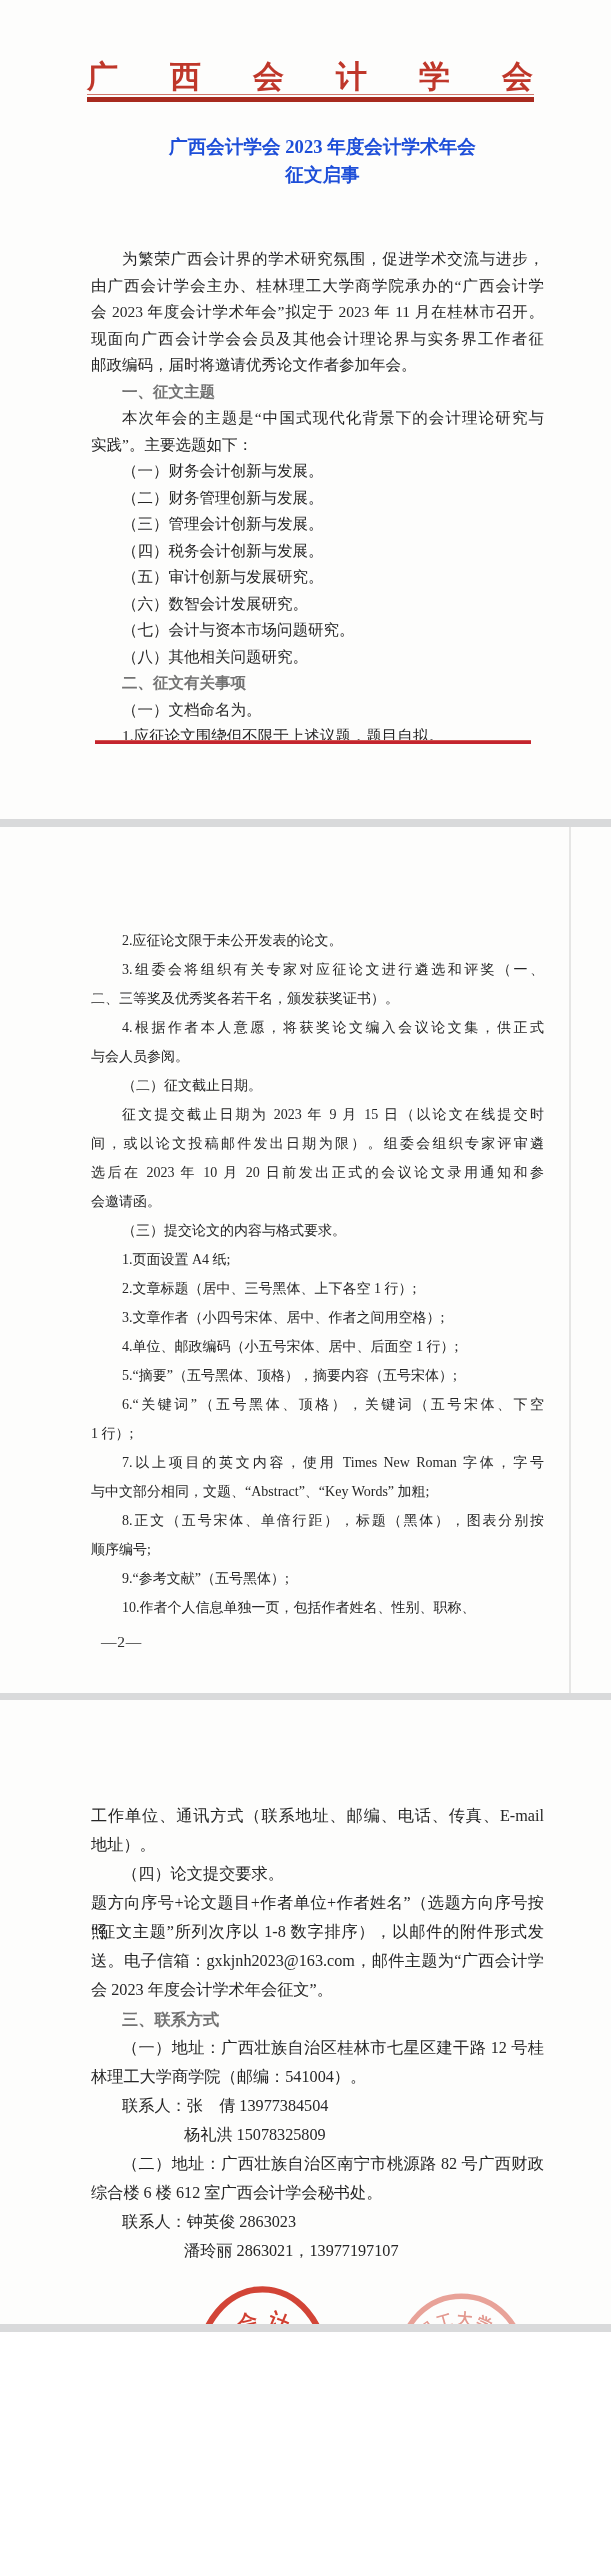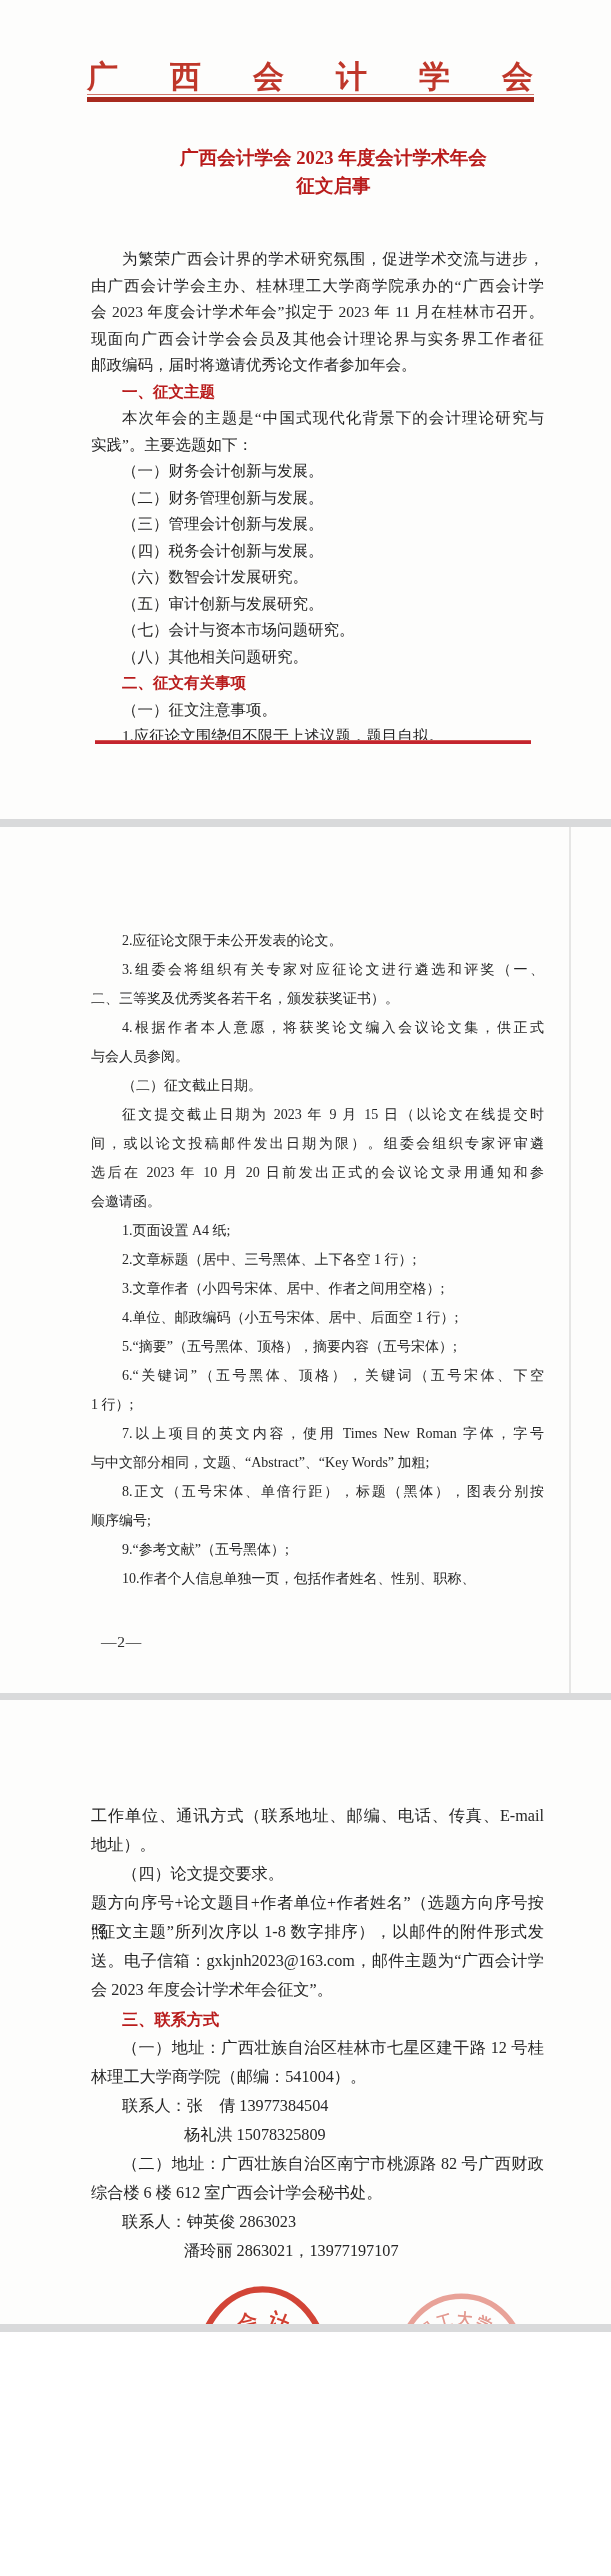--- a/index.html
+++ b/index.html
@@ -13,36 +13,36 @@
   .sep1{height:7.7px;}
   .sep2{height:7px;}
   .sep3{height:8.5px;}
 
   
   .org-name{position:absolute;top:56px;left:87px;width:447px;white-space:nowrap;
             font-size:31px;font-weight:bold;color:#bf372a;letter-spacing:52px;
             font-family:"Liberation Serif","DejaVu Serif",serif;}
   .org-rule{position:absolute;top:94px;left:87px;width:447px;height:7.7px;
             background:linear-gradient(to bottom,#d1776b 0 1.5px,rgba(0,0,0,0) 1.5px 3.1px,#a82a1f 3.1px 7.7px);}
-  .doc-title{position:absolute;left:91px;width:453px;margin:16px;text-align:center;
-             font-size:18.6px;font-weight:bold;color:#b91c1c;line-height:23px;}
+  .doc-title{position:absolute;left:91px;width:453px;margin:5px;text-align:center;
+             font-size:18.6px;font-weight:bold;color:#1d4ed8;line-height:23px;}
   .t1{top:130px;}
   .t2{top:158px;}
 
   
   .body{position:absolute;left:91px;width:453px;color:#262626;}
   .page1 .body{top:246px;font-size:15.5px;}
   .page2 .body{top:99px;font-size:14px;}
   .page3 .body{top:102px;font-size:16.2px;}
   .line{width:100%;}
   .page1 .line{line-height:26.5px;height:26.5px;}
   .page2 .line,.page3 .line{line-height:29px;height:29px;}
   .l-ind{padding-left:31px;box-sizing:border-box;}
   .l-ind2{padding-left:93px;box-sizing:border-box;}
-  .l-h{font-weight:bold;color:#b91c1c;font-family:"Liberation Sans","DejaVu Sans",sans-serif;}
+  .l-h{font-weight:bold;color:#737373;font-family:"Liberation Sans","DejaVu Sans",sans-serif;}
   .l-full{text-align:justify;text-align-last:justify;}
 
   .red-divider{position:absolute;top:740px;left:95px;width:436px;height:3.9px;
                background:linear-gradient(to bottom,#d4544f 0 0.8px,#c4242e 0.8px 3.9px);}
   .scan-line{position:absolute;top:0;bottom:0;left:569px;width:1.5px;background:#dcdcdc;opacity:.7;}
 
   .pagenum{position:absolute;font-size:15.5px;color:#2d2d2d;letter-spacing:0.8px;}
   .pn2{top:806px;left:101px;}
   .pn3{top:803px;right:74px;}
 
@@ -72,45 +72,46 @@
         <div class="line l-full">会 2023 年度会计学术年会”拟定于 2023 年 11 月在桂林市召开。</div>
         <div class="line l-full">现面向广西会计学会会员及其他会计理论界与实务界工作者征</div>
         <div class="line ">邮政编码，届时将邀请优秀论文作者参加年会。</div>
         <div class="line l-ind l-h">一、征文主题</div>
         <div class="line l-ind l-full">本次年会的主题是“中国式现代化背景下的会计理论研究与</div>
         <div class="line ">实践”。主要选题如下：</div>
         <div class="line l-ind">（一）财务会计创新与发展。</div>
         <div class="line l-ind">（二）财务管理创新与发展。</div>
         <div class="line l-ind">（三）管理会计创新与发展。</div>
         <div class="line l-ind">（四）税务会计创新与发展。</div>
+        <div class="line l-ind">（五）审计创新与发展研究。</div>
         <div class="line l-ind">（六）数智会计发展研究。</div>
-        <div class="line l-ind">（五）审计创新与发展研究。</div>
         <div class="line l-ind">（七）会计与资本市场问题研究。</div>
         <div class="line l-ind">（八）其他相关问题研究。</div>
         <div class="line l-ind l-h">二、征文有关事项</div>
-        <div class="line l-ind">（一）征文注意事项。</div>
+        <div class="line l-ind">（一）文档命名为。</div>
         <div class="line l-ind">1.应征论文围绕但不限于上述议题，题目自拟。</div>
       </div>
     <div class="red-divider"></div>
   </section>
 
   <div class="sep sep1"></div>
 
   <section class="page page2">
     <div class="body">
         <div class="line l-ind">2.应征论文限于未公开发表的论文。</div>
         <div class="line l-ind l-full">3.组委会将组织有关专家对应征论文进行遴选和评奖（一、</div>
         <div class="line ">二、三等奖及优秀奖各若干名，颁发获奖证书）。</div>
         <div class="line l-ind l-full">4.根据作者本人意愿，将获奖论文编入会议论文集，供正式</div>
         <div class="line ">与会人员参阅。</div>
         <div class="line l-ind">（二）征文截止日期。</div>
         <div class="line l-ind l-full">征文提交截止日期为 2023 年 9 月 15 日（以论文在线提交时</div>
         <div class="line l-full">间，或以论文投稿邮件发出日期为限）。组委会组织专家评审遴</div>
         <div class="line l-full">选后在 2023 年 10 月 20 日前发出正式的会议论文录用通知和参</div>
         <div class="line ">会邀请函。</div>
+        <div class="line l-ind">（三）提交论文的内容与格式要求。</div>
         <div class="line l-ind">1.页面设置 A4 纸;</div>
         <div class="line l-ind">2.文章标题（居中、三号黑体、上下各空 1 行）;</div>
         <div class="line l-ind">3.文章作者（小四号宋体、居中、作者之间用空格）;</div>
         <div class="line l-ind">4.单位、邮政编码（小五号宋体、居中、后面空 1 行）;</div>
         <div class="line l-ind">5.“摘要”（五号黑体、顶格），摘要内容（五号宋体）;</div>
         <div class="line l-ind l-full">6.“关键词”（五号黑体、顶格），关键词（五号宋体、下空</div>
         <div class="line ">1 行）;</div>
         <div class="line l-ind l-full">7.以上项目的英文内容，使用 Times New Roman 字体，字号</div>
         <div class="line ">与中文部分相同，文题、“Abstract”、“Key Words” 加粗;</div>
         <div class="line l-ind l-full">8.正文（五号宋体、单倍行距），标题（黑体），图表分别按</div>

